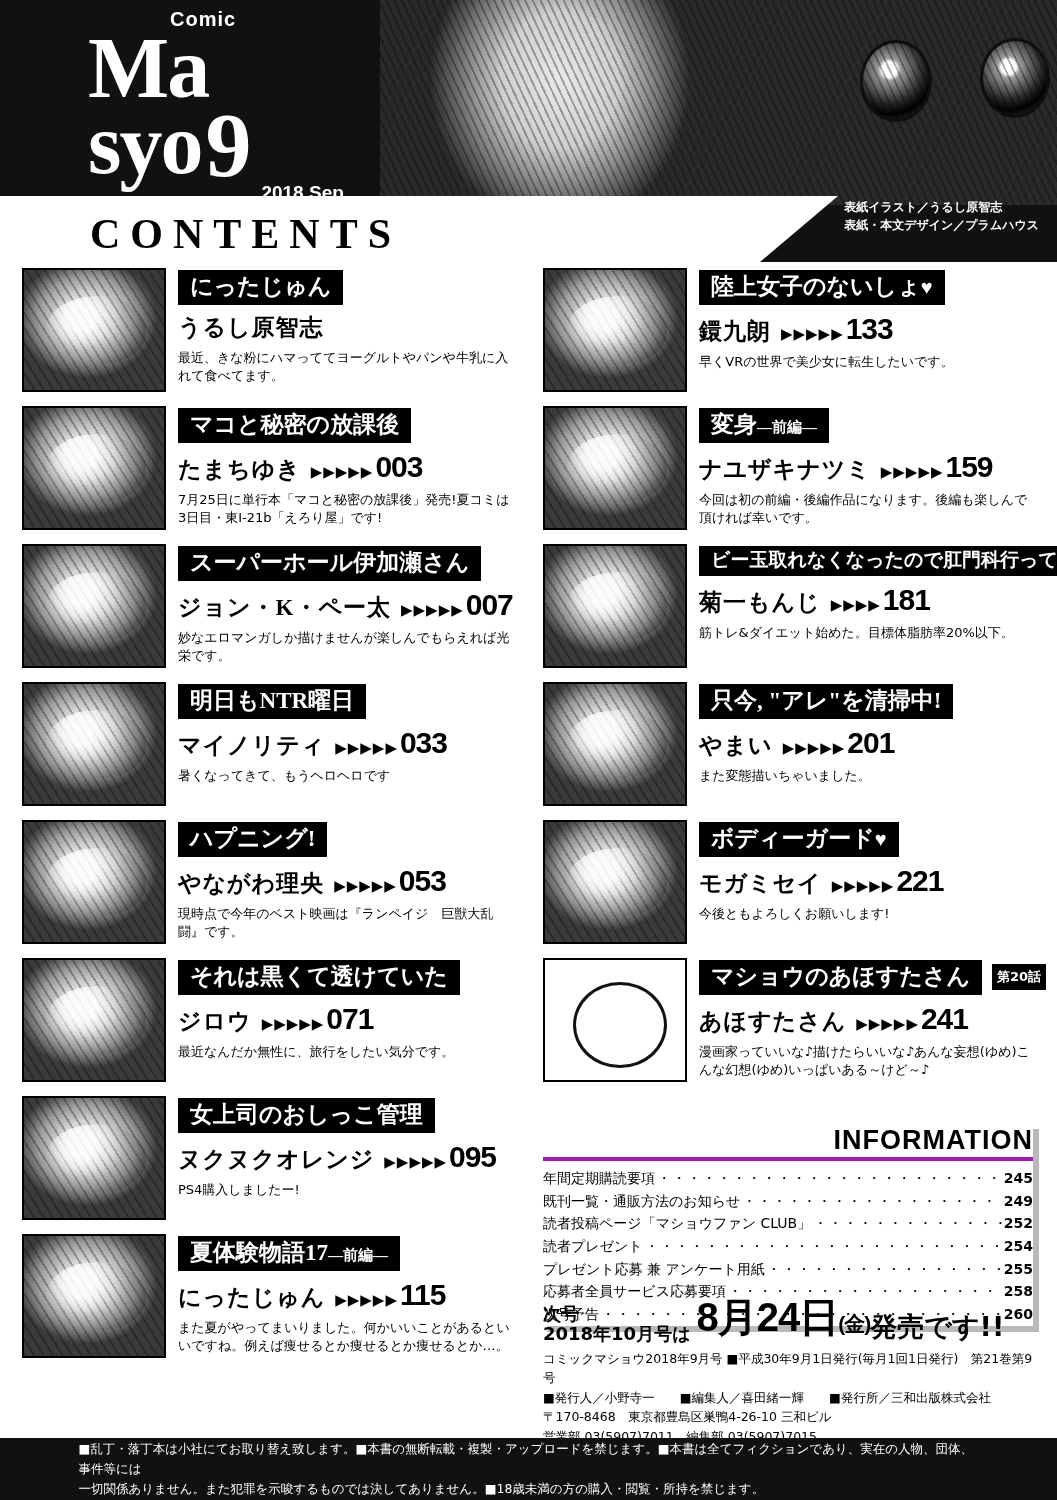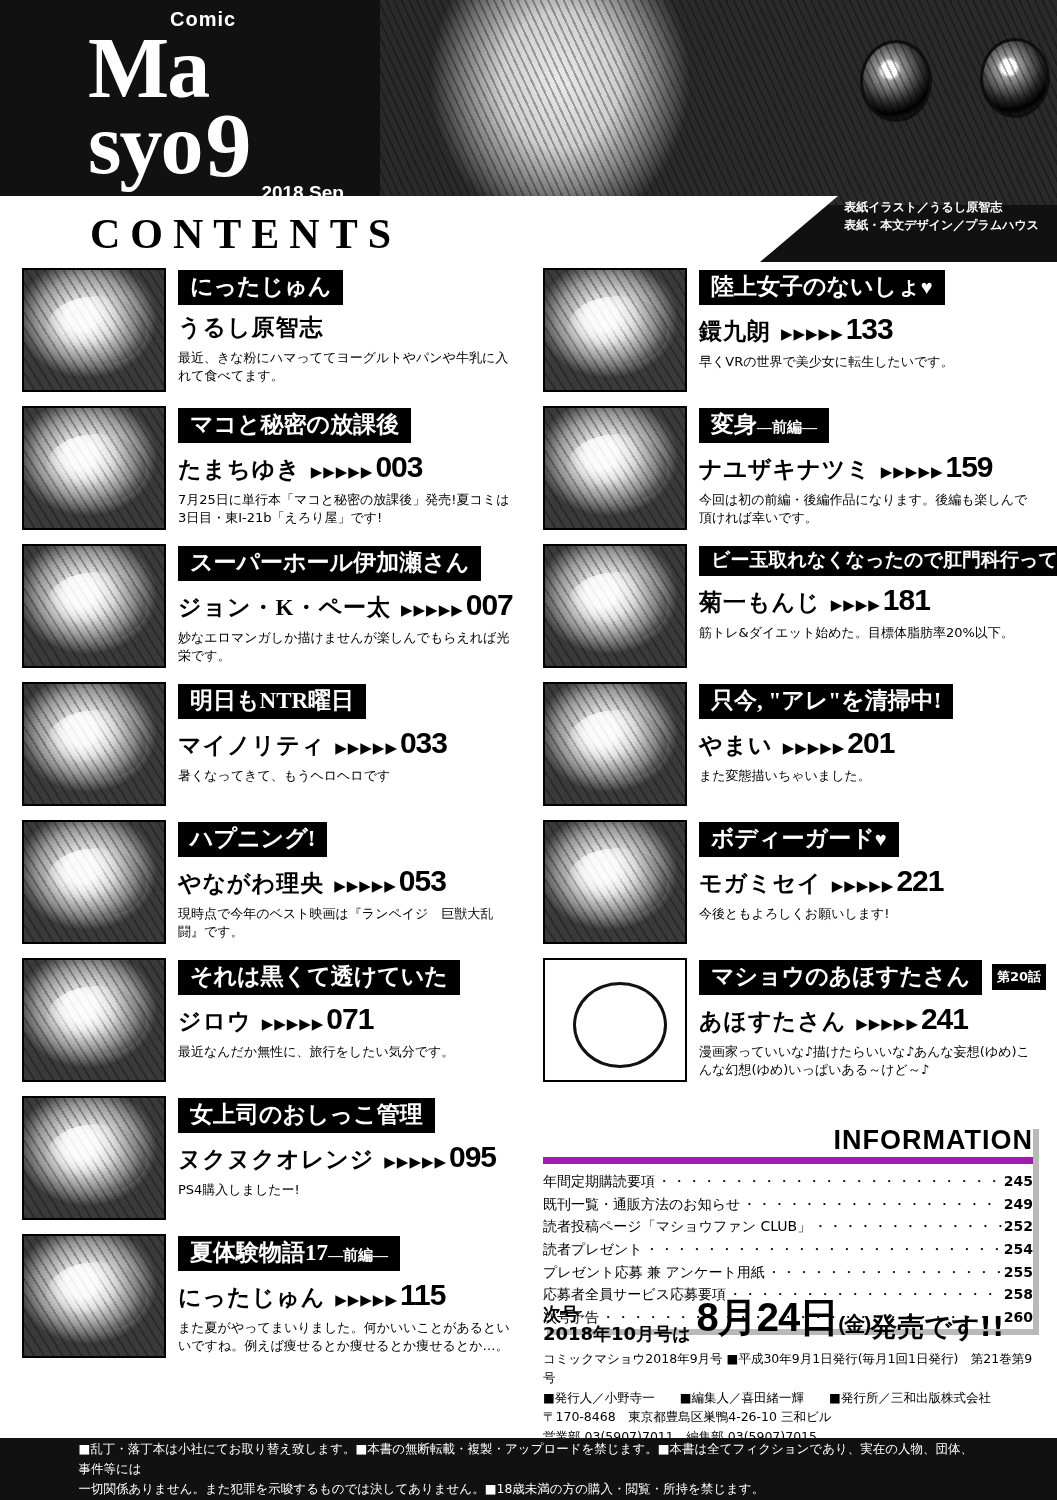--- a/index.html
+++ b/index.html
@@ -157,21 +157,21 @@
   .col.right .arow { justify-content:flex-start; }
 
   
   .info-box {
     position:absolute; left:543px; top:1125px; width:490px; height:0;
   }
   .info-title {
     text-align:right;
     font-family:"Liberation Sans", sans-serif;
     font-size:27px; font-weight:bold; letter-spacing:1px;
-    border-bottom:7px solid #a21caf; padding-bottom:1px;
+    border-bottom:4px solid #a21caf; padding-bottom:1px;
   }
   .info-list { margin-top:6px; font-size:14px; line-height:1.62; }
   .info-row { display:flex; align-items:baseline; }
   .info-row .lbl { white-space:nowrap; }
   .info-row .dots { flex:1; overflow:hidden; white-space:nowrap; letter-spacing:1px; margin:0 2px; }
   .info-row .pg { font-weight:bold; }
   .info-shadow{
     position:absolute; left:4px; top:4px; right:-6px; bottom:-6px;
     background:#b9b9b9; z-index:-1;
   }

